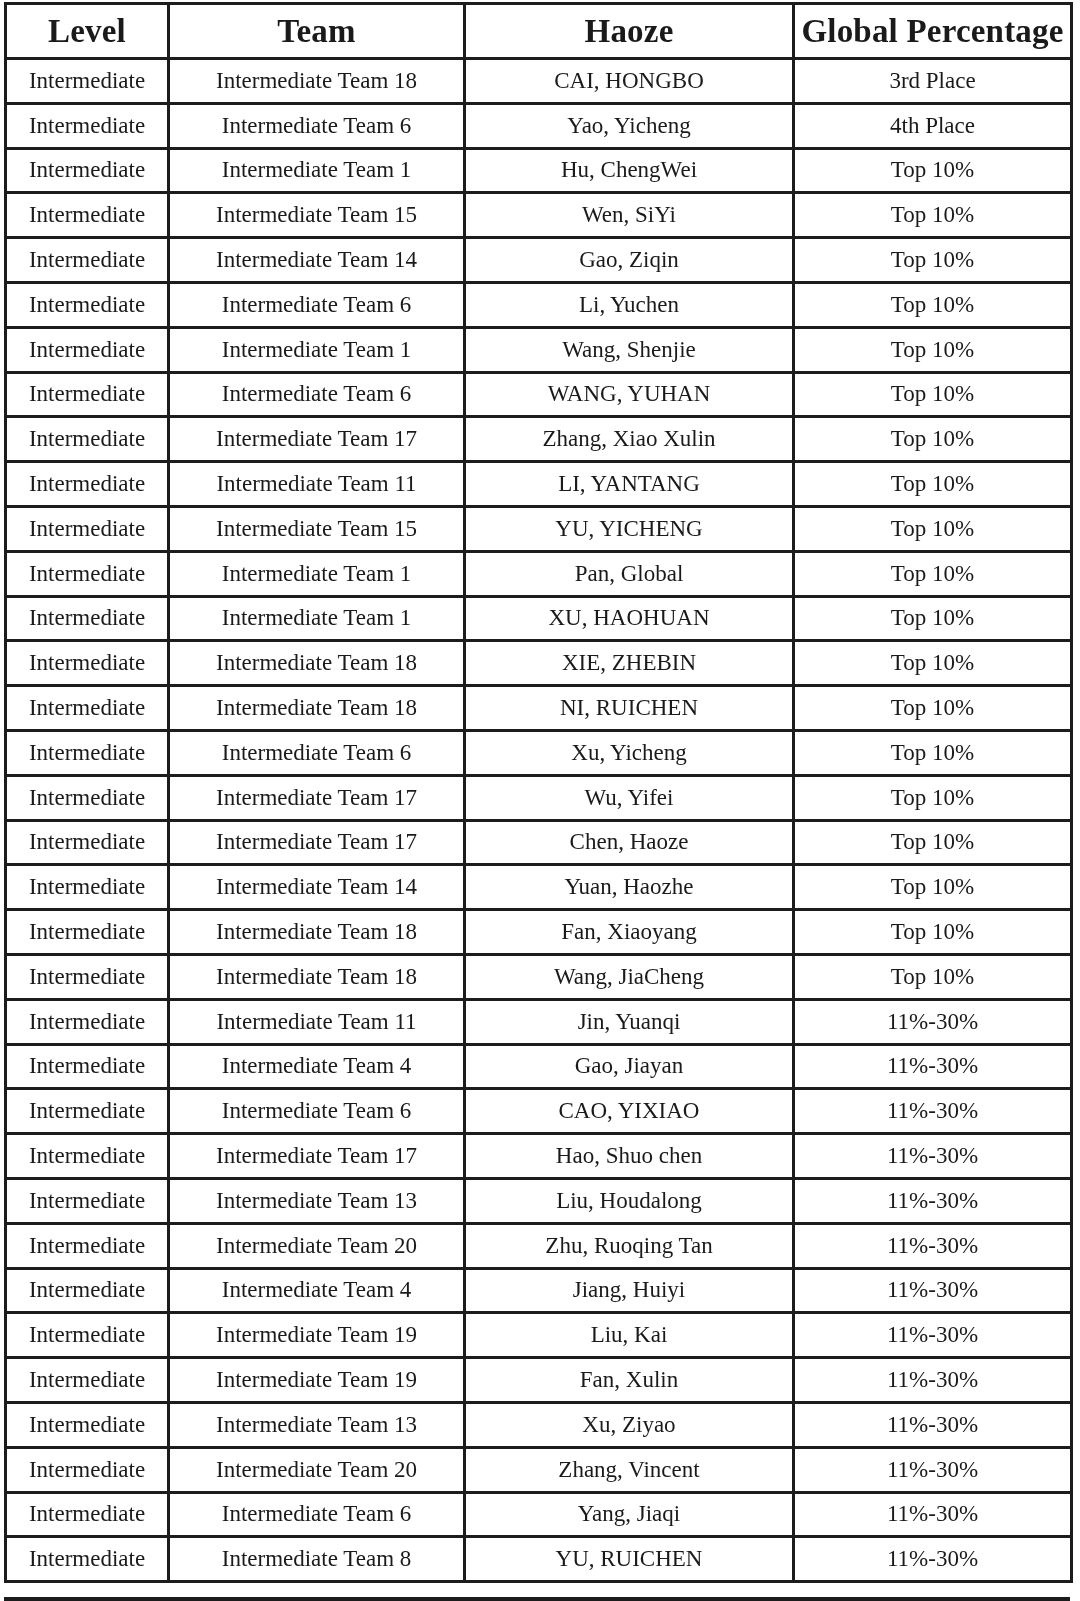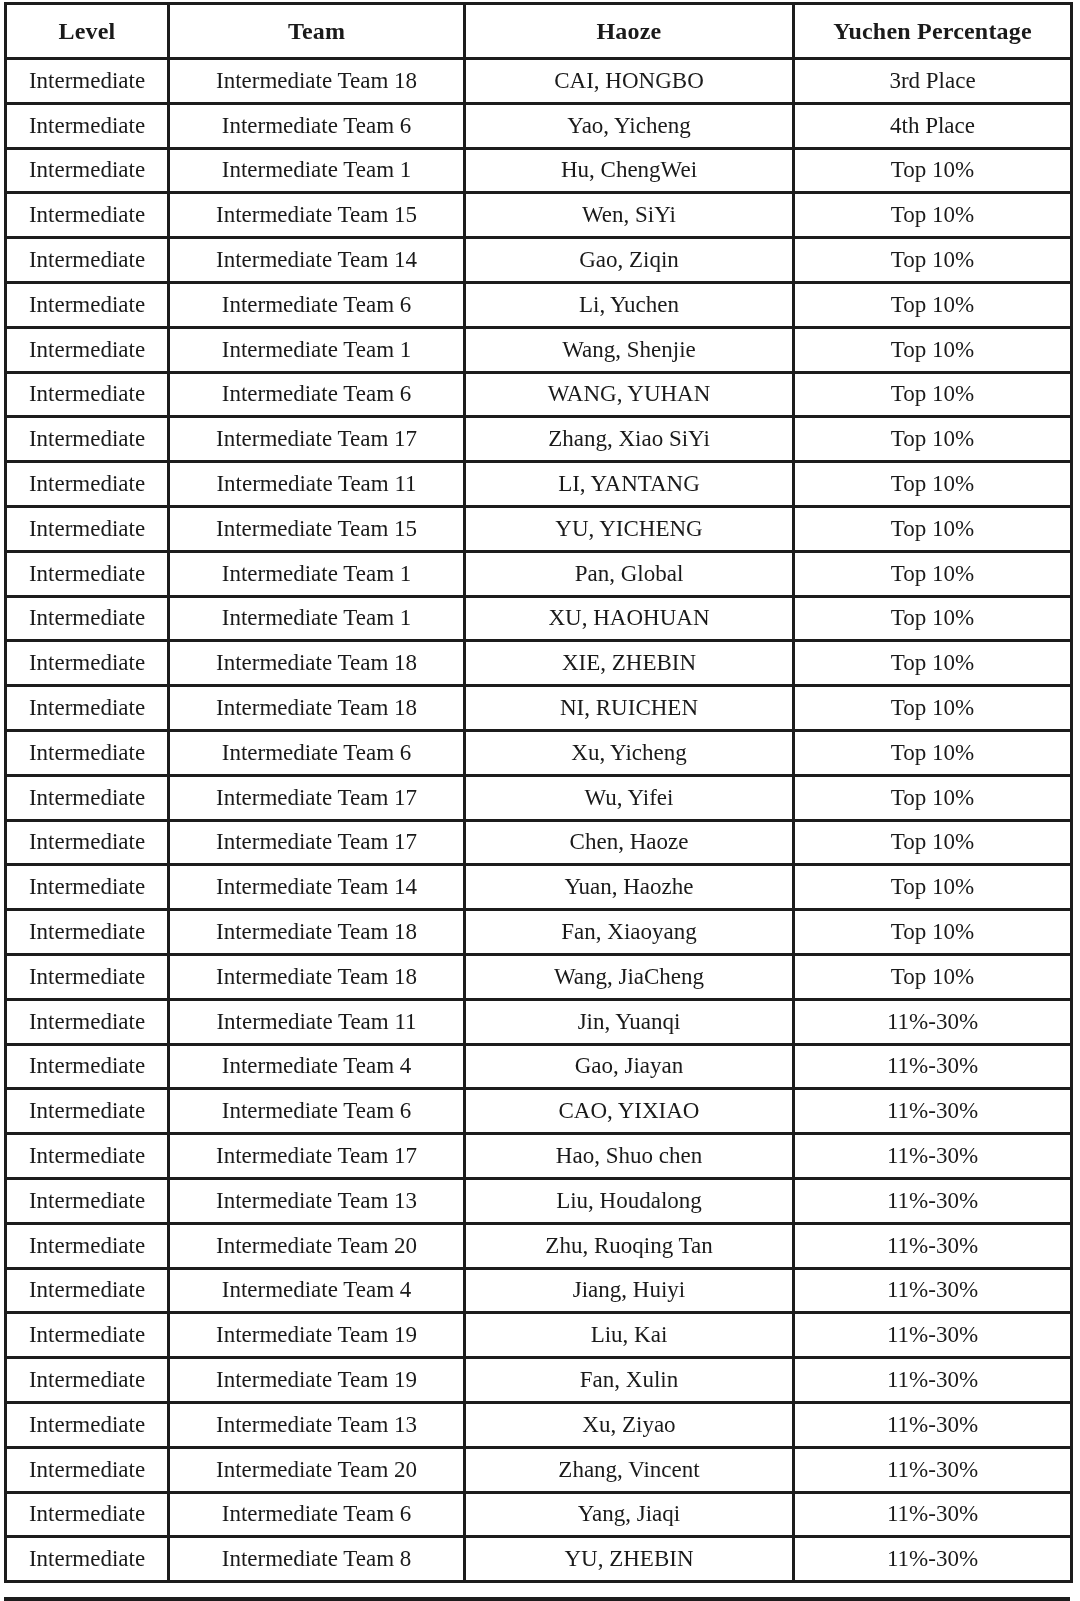--- a/index.html
+++ b/index.html
@@ -33,21 +33,21 @@
   table.results th, table.results td {
     border: 3px solid #1c1c1c;
     text-align: center;
     vertical-align: middle;
     padding: 0;
     overflow: hidden;
     white-space: nowrap;
   }
   table.results th {
     height: 52px;
-    font-size: 24px;
+    font-size: 33px;
     font-weight: bold;
     letter-spacing: 0.2px;
   }
   table.results td {
     height: 41.8px;
     font-size: 23px;
     font-weight: normal;
   }
   .cutoff-line {
     position: absolute;
@@ -68,21 +68,21 @@
       <col class="c-level">
       <col class="c-team">
       <col class="c-name">
       <col class="c-pct">
     </colgroup>
     <thead>
       <tr>
         <th>Level</th>
         <th>Team</th>
         <th>Haoze</th>
-        <th>Yuchen Percentage</th>
+        <th>Global Percentage</th>
       </tr>
     </thead>
     <tbody id="table-body">
         <tr>
           <td>Intermediate</td>
           <td>Intermediate Team 18</td>
           <td>CAI, HONGBO</td>
           <td>3rd Place</td>
         </tr>
         <tr>
@@ -123,21 +123,21 @@
         </tr>
         <tr>
           <td>Intermediate</td>
           <td>Intermediate Team 6</td>
           <td>WANG, YUHAN</td>
           <td>Top 10%</td>
         </tr>
         <tr>
           <td>Intermediate</td>
           <td>Intermediate Team 17</td>
-          <td>Zhang, Xiao SiYi</td>
+          <td>Zhang, Xiao Xulin</td>
           <td>Top 10%</td>
         </tr>
         <tr>
           <td>Intermediate</td>
           <td>Intermediate Team 11</td>
           <td>LI, YANTANG</td>
           <td>Top 10%</td>
         </tr>
         <tr>
           <td>Intermediate</td>
@@ -273,21 +273,21 @@
         </tr>
         <tr>
           <td>Intermediate</td>
           <td>Intermediate Team 6</td>
           <td>Yang, Jiaqi</td>
           <td>11%-30%</td>
         </tr>
         <tr>
           <td>Intermediate</td>
           <td>Intermediate Team 8</td>
-          <td>YU, ZHEBIN</td>
+          <td>YU, RUICHEN</td>
           <td>11%-30%</td>
         </tr>
       </tbody>
   </table>
 
   <div class="cutoff-line"></div>
 
 </div>
 
 </body></html>

